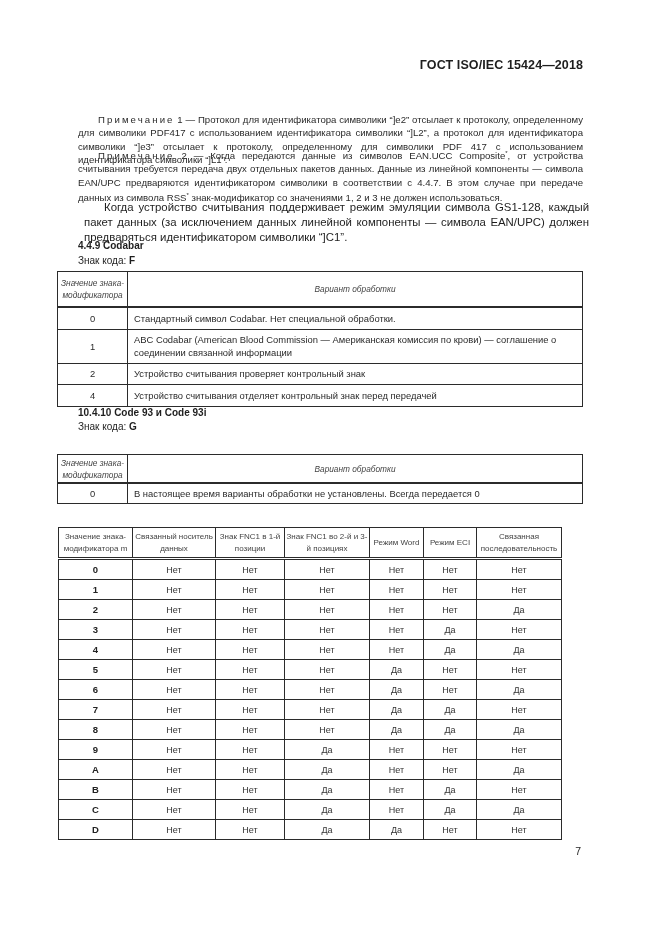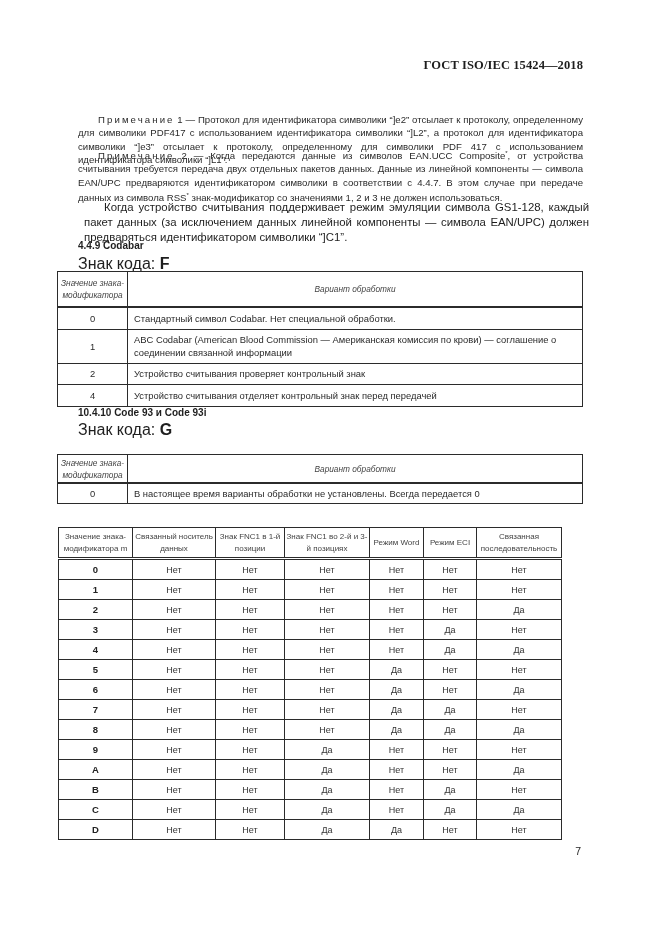--- a/index.html
+++ b/index.html
@@ -1,24 +1,24 @@
 <!DOCTYPE html>
 <html><head>
 <meta charset="utf-8">
 <style>
   html, body { margin: 0; padding: 0; background: #ffffff; }
   body { width: 661px; height: 935px; position: relative; overflow: hidden;
          font-family: "Liberation Sans", sans-serif; color: #1e1e1e; }
   .page { position: absolute; left: 0; top: 0; width: 661px; height: 935px; }
-  .hdr { position: absolute; right: 78px; top: 58px; font-weight: bold; font-size: 12.5px; letter-spacing: 0.1px; font-family: Liberation Serif, serif; }
+  .hdr { position: absolute; right: 78px; top: 58px; font-weight: bold; font-size: 12.5px; letter-spacing: 0.1px; }
   .note { position: absolute; left: 78px; width: 505px; font-size: 9.6px; line-height: 13.3px; text-align: justify; text-indent: 20px; color: #2a2a2a; }
   .note .sp { letter-spacing: 2.1px; }
   .para { position: absolute; left: 84px; width: 505px; font-size: 11.4px; line-height: 15px; text-align: justify; text-indent: 20px; }
   .h { position: absolute; left: 78px; font-size: 10px; font-weight: bold; }
-  .t { position: absolute; left: 78px; font-size: 16px; }
+  .t { position: absolute; left: 78px; font-size: 10px; }
   .t b { font-weight: bold; }
   table { position: absolute; border-collapse: collapse; font-size: 9.4px; color: #2a2a2a; }
   td, th { border: 1px solid #2b2b2b; padding: 0; }
   th { font-weight: normal; font-style: italic; font-size: 8.3px; color: #444; line-height: 12px; }
   .tb1 { left: 57px; top: 271px; width: 526px; }
   .tb1 td.c0 { width: 69px; text-align: center; }
   .tb1 td.c1 { padding-left: 6px; line-height: 13px; }
   .tb1 thead th { height: 34px; }
   .tb1 thead tr { border-bottom: 2px solid #2b2b2b; }
   .tb2 { left: 57px; top: 454px; width: 526px; }

